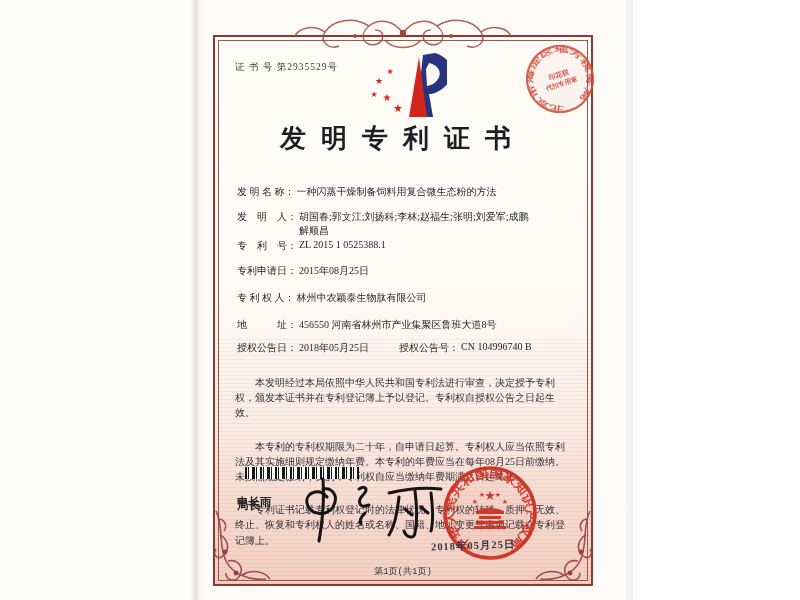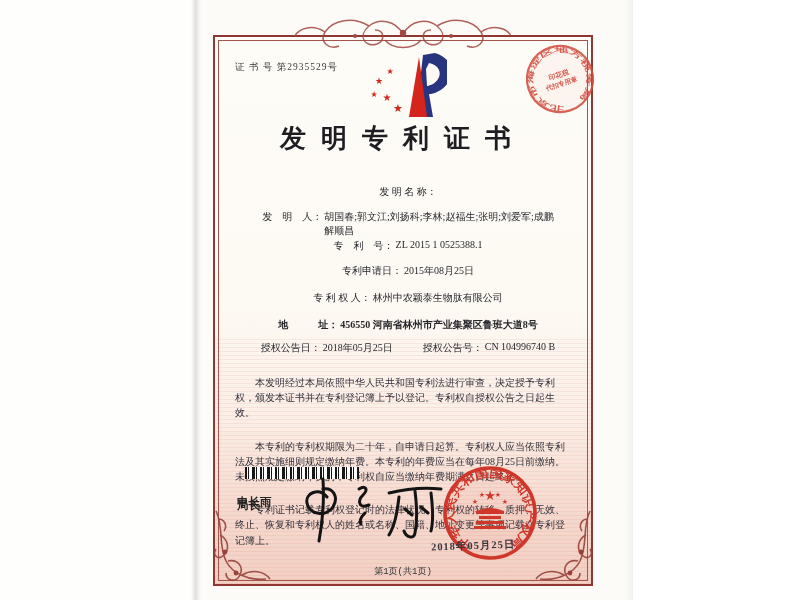--- a/index.html
+++ b/index.html
@@ -30,27 +30,27 @@
   .cert-number{position:absolute;left:20px;top:24px;font-size:9.5px;letter-spacing:1px;color:#3b3b3f;}
 
   .tax-stamp{position:absolute;left:308px;top:5px;}
 
   .logo{position:absolute;left:148px;top:14px;}
 
   .title{position:absolute;left:0;top:84px;width:100%;text-align:center;
       font-size:26px;font-weight:600;color:#1e1e22;letter-spacing:15px;box-sizing:border-box;}
 
   .fields{position:absolute;left:22px;top:148px;width:342px;font-size:10px;color:#26262b;}
-  .fields .row{position:absolute;left:0;display:flex;width:100%;justify-content:center;}
+  .fields .row{position:absolute;left:0;display:flex;width:100%;}
   .fields .row:nth-of-type(1){top:0;}
   .fields .row:nth-of-type(2){top:25px;}
   .fields .row:nth-of-type(3){top:54px;}
   .fields .row:nth-of-type(4){top:79px;}
   .fields .row:nth-of-type(5){top:106px;}
-  .fields .row:nth-of-type(6){top:133px;font-weight:bold;}
+  .fields .row:nth-of-type(6){top:133px;}
   .fields .row:nth-of-type(7){top:156px;}
   .f-label{flex:0 0 auto;white-space:nowrap;}
   .f-value{white-space:pre-line;margin-left:2px;}
   .grant-gap{width:30px;flex:0 0 auto;}
 
   .paragraphs{position:absolute;left:20px;top:320px;width:338px;color:#32303a;}
   .paragraphs p{margin:18px 0 3px 0;font-size:10px;line-height:1.52;text-indent:2em;}
 
   .barcode{position:absolute;left:30px;top:430px;width:114px;height:12px;
       background:repeating-linear-gradient(90deg,
@@ -146,20 +146,21 @@
         <text x="24" y="50" font-size="10">★</text>
         <text x="35" y="61" font-size="11">★</text>
       </g>
     </svg>
 
     <div class="title">发明专利证书</div>
 
     <div class="fields">
       <div class="row">
         <span class="f-label">发 明 名 称：</span>
+        <span class="f-value">一种闪蒸干燥制备饲料用复合微生态粉的方法</span>
       </div>
       <div class="row">
         <span class="f-label">发　明　人：</span>
         <span class="f-value">胡国春;郭文江;刘扬科;李林;赵福生;张明;刘爱军;成鹏
 解顺昌</span>
       </div>
       <div class="row">
         <span class="f-label">专　利　号：</span>
         <span class="f-value">ZL 2015 1 0525388.1</span>
       </div>

